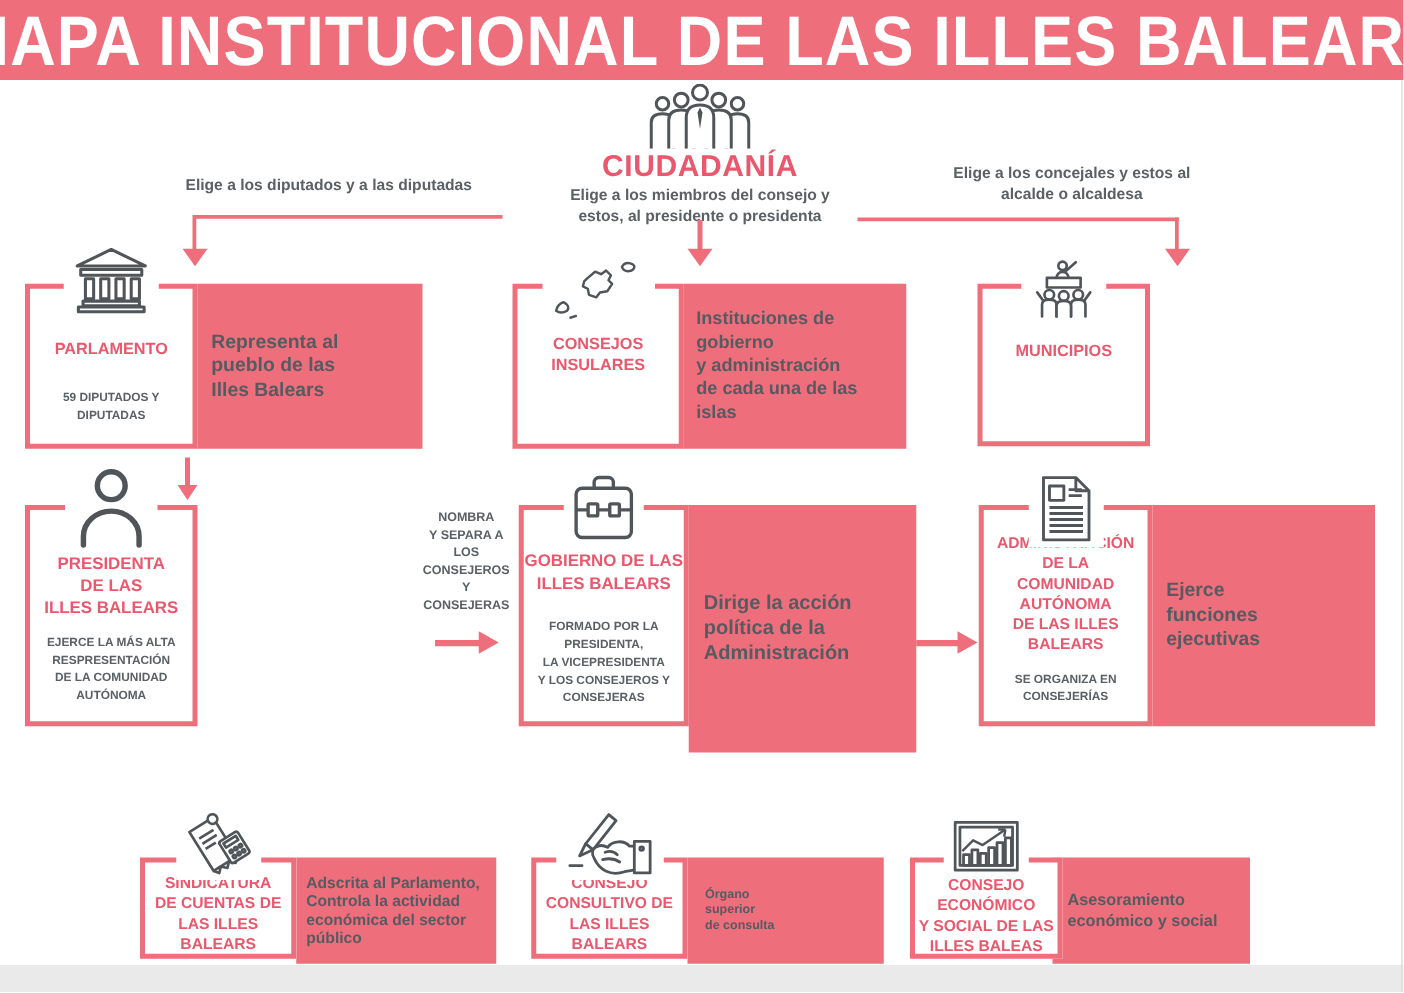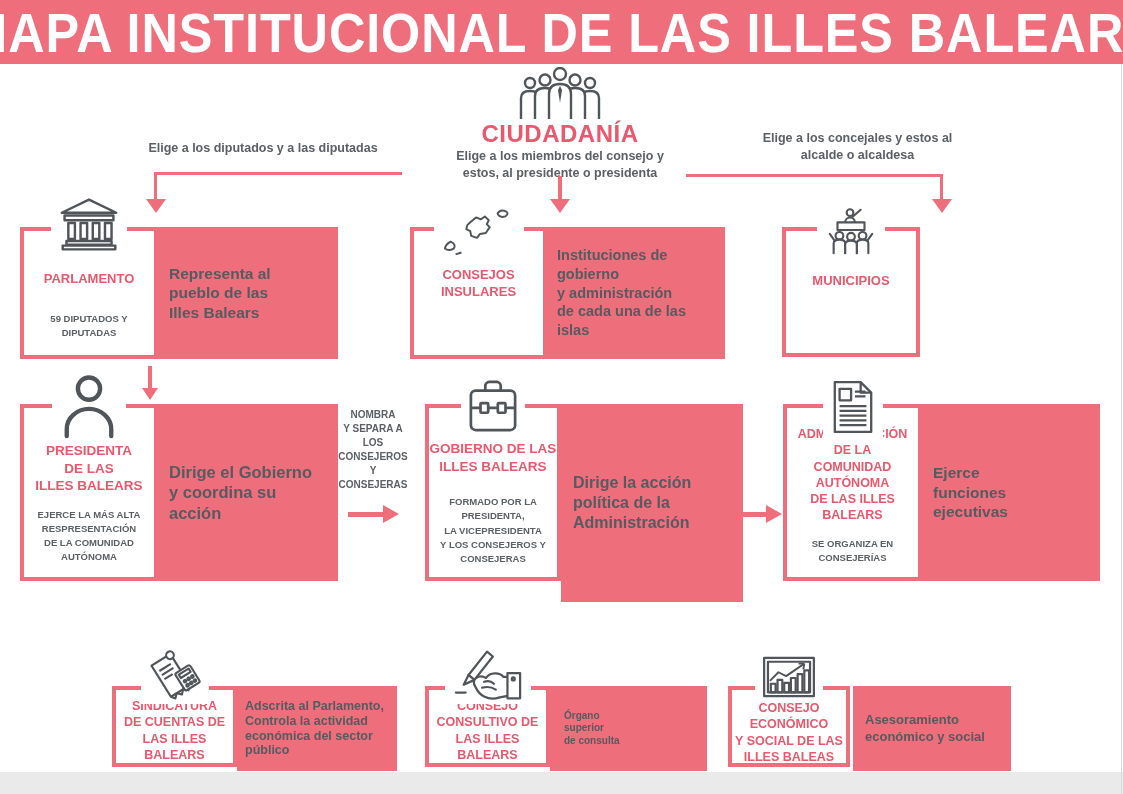--- a/index.html
+++ b/index.html
@@ -174,37 +174,32 @@
         </svg>
       </div>
       <div class="card-title" style="font-size:13.5px;">PRESIDENTA
 DE LAS
 ILLES BALEARS</div>
       <div class="card-sub" style="margin-top:13px;">EJERCE LA MÁS ALTA
 RESPRESENTACIÓN
 DE LA COMUNIDAD
 AUTÓNOMA</div>
     </div>
-    <div class="pbox" style="left:138px;top:0;width:180px;height:177px;padding-left:11px;">
-      <div class="desc" style="font-size:16.5px;">Dirige el Gobierno
-y coordina su
-acción</div>
-    </div>
   </div>
 
   <div class="abs smallcaps" style="left:336px;top:408px;width:74px;font-size:10px;">NOMBRA
 Y SEPARA A
 LOS
 CONSEJEROS
 Y
 CONSEJERAS</div>
   <div class="abs shaft-right" style="left:348px;top:512px;width:36px;"></div>
   <div class="abs head-right" style="left:383px;top:505px;"></div>
 
-  <div class="abs" style="left:425px;top:404px;width:318px;height:177px;">
+  <div class="abs" style="left:415px;top:404px;width:318px;height:177px;">
     <div class="wbox" style="left:0;top:0;width:136px;height:177px;padding-top:32px;">
       <div class="icon-wrap" style="top:-34px;height:64px;">
         <svg width="50" height="58" viewBox="0 0 52 58" fill="none" stroke="#50555a" stroke-width="2.8" stroke-linejoin="round">
           <path d="M18,13 V8 a4,4 0 0 1 4,-4 h8 a4,4 0 0 1 4,4 v5"></path>
           <rect x="3" y="13" width="46" height="41" rx="5" fill="#fff"></rect>
           <path d="M3,31 H49"></path>
           <rect x="13" y="26" width="8" height="10" rx="1" fill="#fff"></rect>
           <rect x="31" y="26" width="8" height="10" rx="1" fill="#fff"></rect>
         </svg>
       </div>
@@ -302,21 +297,21 @@
           <path d="M4,46 h10"></path>
         </svg>
       </div>
       <div class="card-title" style="font-size:12.5px;">CONSEJO
 CONSULTIVO DE
 LAS ILLES BALEARS</div>
     </div>
   </div>
 
   <div class="abs" style="left:728px;top:686px;width:280px;height:85px;">
-    <div class="pbox" style="left:125px;top:0;width:158px;height:85px;padding-left:12px;">
+    <div class="pbox" style="left:114px;top:0;width:158px;height:85px;padding-left:12px;">
       <div class="desc" style="font-size:13px;line-height:1.3;">Asesoramiento
 económico y social</div>
     </div>
     <div class="wbox" style="left:0;top:0;width:122px;height:81px;justify-content:center;padding-top:12px;">
       <div class="icon-wrap" style="top:-36px;height:48px;">
         <svg width="54" height="44" viewBox="0 0 56 46" fill="none" stroke="#50555a" stroke-width="2.3" stroke-linejoin="round">
           <rect x="2" y="2" width="52" height="40" fill="#fff"></rect>
           <rect x="6" y="6" width="44" height="32" fill="#fff"></rect>
           <rect x="9" y="29" width="5" height="9"></rect>
             <rect x="16" y="25" width="5" height="13"></rect>

